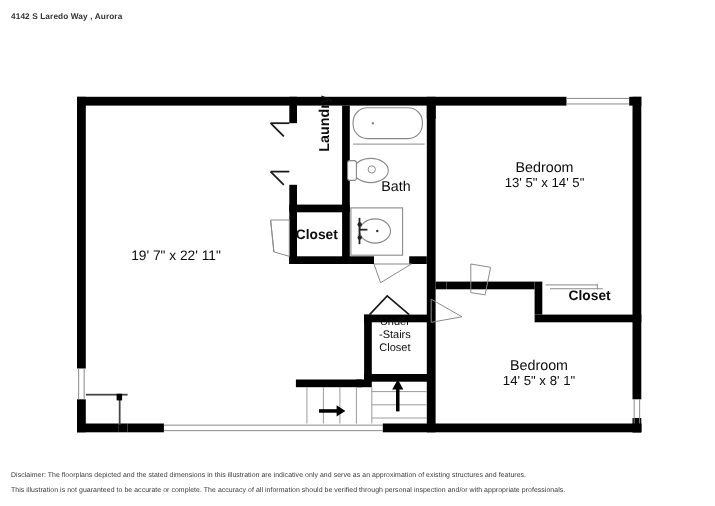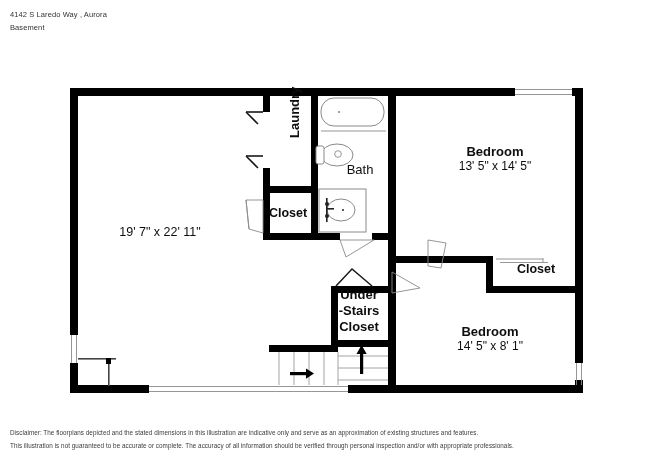--- a/index.html
+++ b/index.html
@@ -15,20 +15,21 @@
     font-family: "Liberation Sans", sans-serif;
     color: #1a1a1a;
   }
 
   
   #header {
     position: absolute;
     left: 10px;
     top: 8px;
     width: 400px;
+    font-weight: bold;
   }
   #header .addr {
     font-size: 7.5px;
     color: #333333;
     line-height: 13px;
     letter-spacing: 0.1px;
   }
   #header .level {
     font-size: 7.5px;
     color: #333333;
@@ -49,21 +50,21 @@
   
   .lbl {
     position: absolute;
     text-align: center;
     font-family: "Liberation Sans", sans-serif;
     color: #0d0d0d;
     white-space: nowrap;
     line-height: 1.12;
   }
   .lbl .name {
-    font-weight: bold;
+    font-weight: normal;
     display: block;
   }
   .lbl .dim {
     display: block;
     font-weight: normal;
   }
 
   .lbl-family  { left: 60px;  top: 225px; width: 200px; font-size: 13.5px; }
   .lbl-family .dim { font-size: 12.5px; }
 
@@ -77,21 +78,21 @@
   .lbl-closet1 { left: 250px; top: 206px; width: 76px; font-size: 12.5px; font-weight: bold; }
   .lbl-closet2 { left: 498px; top: 262px; width: 76px; font-size: 12.5px; font-weight: bold; }
 
   .lbl-laundry {
     left: 250px; top: 105px; width: 90px; font-size: 13px; font-weight: bold;
     transform: rotate(-90deg);
     transform-origin: 50% 50%;
   }
 
   .lbl-understairs {
-    left: 333px; top: 287px; width: 52px; font-size: 13px; font-weight: bold;
+    left: 333px; top: 287px; width: 52px; font-size: 10px; font-weight: normal;
     line-height: 1.22;
   }
 
   
   #disclaimer {
     position: absolute;
     left: 10px;
     top: 426px;
     width: 630px;
   }
@@ -100,21 +101,20 @@
     color: #3a3a3a;
     line-height: 13px;
     letter-spacing: 0.05px;
   }
 </style>
 </head>
 <body>
 
 <div id="header">
   <div class="addr">4142 S Laredo Way , Aurora</div>
-  <div class="level">Basement</div>
 </div>
 
 <div id="plan">
 <svg width="650" height="460" viewBox="0 0 650 460" xmlns="http://www.w3.org/2000/svg">
 
   <g fill="#000000">
 
     <rect x="70" y="88" width="445" height="8"></rect>
 
     <rect x="572" y="88" width="11" height="8"></rect>

